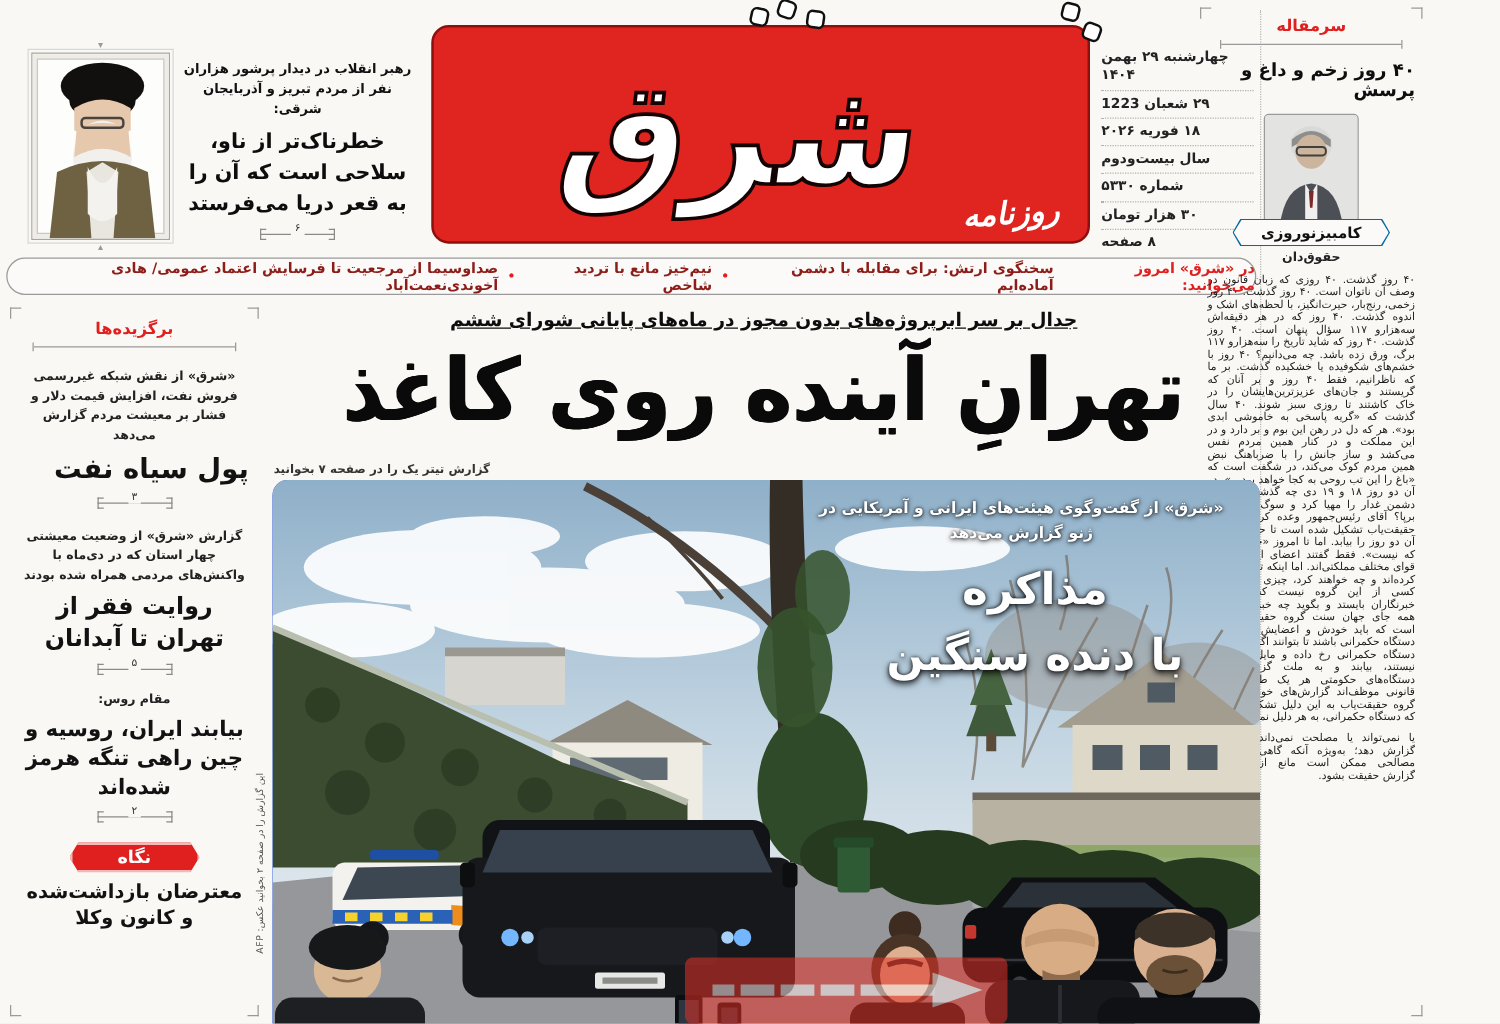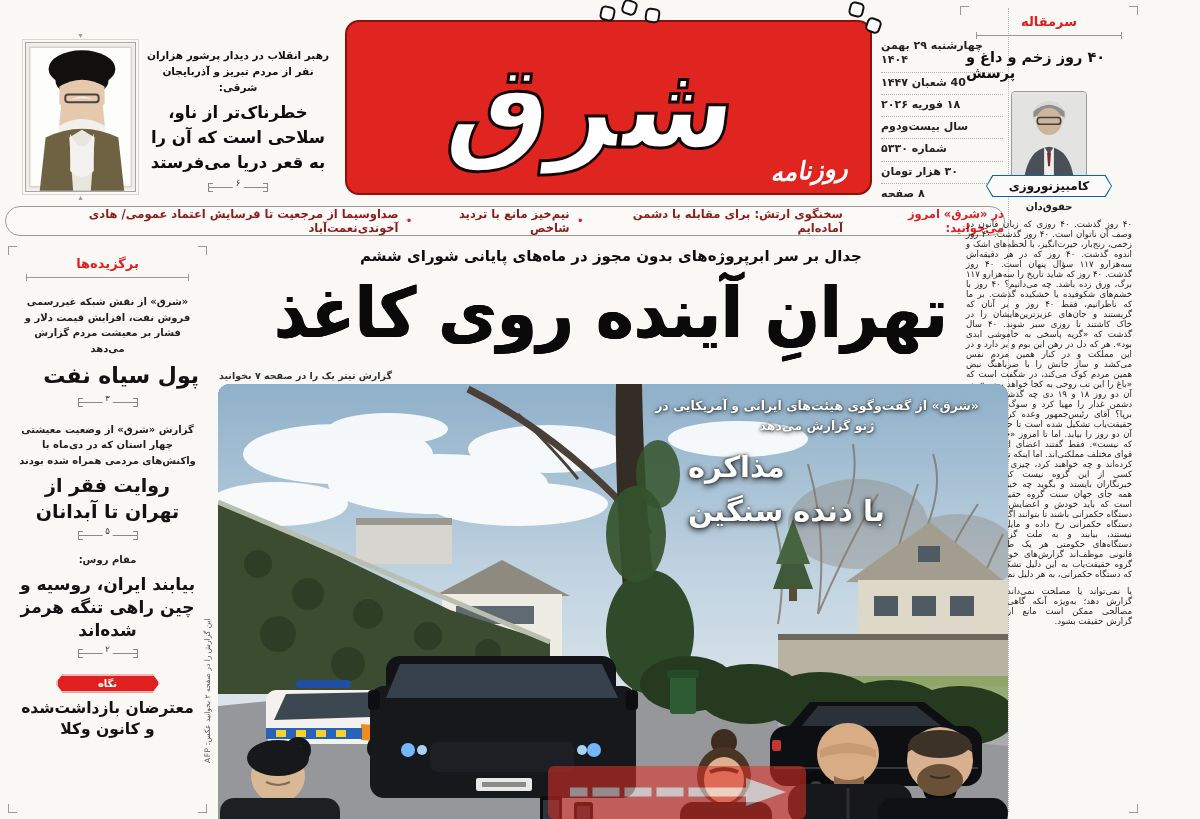--- a/index.html
+++ b/index.html
@@ -60,60 +60,60 @@
   .sidebar { position:absolute; left:8px; top:246px; width:199px; height:567px; padding:10px 8px; direction:rtl; }
   .sb-kicker { margin-top:13px; text-align:center; font-size:10px; font-weight:bold; line-height:1.55; color:#222; }
   .sb-title { text-align:center; font-weight:bold; color:#121212; margin-top:5px; line-height:1.35;
               letter-spacing:-0.3px; }
   .sb-title.t1 { font-size:22px;text-align:right; }
   .sb-title.t2 { font-size:19px; }
   .sb-title.t3 { font-size:17px; }
   .sb-title.t4 { font-size:17px; }
   .sb-title.t5 { font-size:15.5px; }
   .look-badge { width:104px; margin:14px auto 2px auto; background:#e01f1f; color:#fff; text-align:center;
-                font-size:10px; font-weight:bold; padding:4px 0;
+                font-size:14px; font-weight:bold; padding:4px 0;
                 clip-path:polygon(7% 0,93% 0,100% 50%,93% 100%,7% 100%,0 50%);
                 box-shadow:0 0 0 2px #f3b9b6 inset; }
   
   .vsep { position:absolute; left:1008px; top:8px; height:804px; border-left:1px dotted #bcbab5; }
   .editorial { position:absolute; left:960px; top:6px; width:178px; height:807px; padding:8px 6px; direction:rtl; }
-  .ed-title { text-align:left; font-size:14.5px; font-weight:bold; margin-top:10px; color:#0e0e0e; }
+  .ed-title { text-align:right; font-size:14.5px; font-weight:bold; margin-top:10px; color:#0e0e0e; }
   .ed-photo { width:76px; height:92px; margin:10px auto 0 auto; border:1px solid #9a9a9a;
               border-radius:4px; overflow:hidden; background:#e8e8e8; }
   .ed-photo svg { display:block; width:100%; height:100%; }
   .ed-name-wrap { position:relative; width:126px; margin:-8px auto 0 auto; }
   .ed-name-outer { background:#0369a1; clip-path:polygon(5% 0,95% 0,100% 50%,95% 100%,5% 100%,0 50%); padding:1px; }
   .ed-name-inner { background:#fbfaf8; clip-path:polygon(5% 0,95% 0,100% 50%,95% 100%,5% 100%,0 50%);
                    text-align:center; font-size:12px; font-weight:bold; padding:3px 0; color:#111; }
   .ed-role { text-align:center; font-size:10px; font-weight:bold; color:#222; margin-top:4px; }
   .ed-body { margin-top:7px; font-size:8.6px; line-height:10px; text-align:justify; color:#1b1b1b; }
   .ed-end { overflow:hidden; }
   .cont-box { float:left; width:37px; height:58px; margin:2px 4px 0 0; border:1px solid #777;
               border-radius:17px 17px 3px 3px; background:#fff; overflow:hidden; font-size:0; }
   .cont-dome { height:20px; background:#cfe3ee; border-bottom:1px solid #999; text-align:center;
                color:#4a6a80; font-size:8px; line-height:20px; }
   .cont-txt { text-align:center; font-size:10px; font-weight:normal; line-height:9px; color:#222; padding-top:17px; }
   .cont-page { text-align:center; font-size:8px; font-weight:bold; color:#222; }
   
   .main-kicker { position:absolute; left:215px; top:247px; width:792px; text-align:center;
-                 font-size:15px; font-weight:bold; color:#0d0d0d; }
+                 font-size:15px; font-weight:bold; color:#0d0d0d;text-decoration:underline; }
   .main-headline { position:absolute; left:215px; top:258px; width:792px; text-align:center;
                    font-size:64px; font-weight:bold; color:#0a0a0a; line-height:110px;
                    transform:scaleY(1.08); letter-spacing:-1px;
                    text-shadow:0.6px 0 0 #0a0a0a, -0.6px 0 0 #0a0a0a; }
   .main-note { position:absolute; left:219px; top:370px; font-size:9.5px; font-weight:bold; color:#333; }
   
   .photo { position:absolute; left:218px; top:384px; width:790px; height:435px;
            border-radius:12px 12px 0 0; overflow:hidden; background:#1d4ed8; }
   .photo svg.scene { position:absolute; inset:0; width:100%; height:100%; }
   .ph-kicker { position:absolute; right:26px; top:12px; width:330px; text-align:center; color:#fff;
                font-size:12.5px; font-weight:bold; line-height:1.6;
                text-shadow:0 1px 4px rgba(0,0,0,.85), 0 0 2px rgba(0,0,0,.7); }
-  .ph-headline { position:absolute; right:40px; top:62px; width:280px; text-align:left; color:#fff;
-                 font-size:29px; font-weight:bold; line-height:1.5;
+  .ph-headline { position:absolute; right:40px; top:62px; width:280px; text-align:center; color:#fff;
+                 font-size:35px; font-weight:bold; line-height:1.5;
                  text-shadow:0 2px 6px rgba(0,0,0,.9), 0 0 3px rgba(0,0,0,.8); }
   .photo-caption { position:absolute; left:203px; top:618px; height:200px; font-size:7.5px; color:#555;
                    writing-mode:vertical-rl; transform:rotate(180deg); letter-spacing:.5px; white-space:nowrap; }
 </style>
 </head>
 <body>
 
 <div id="page">
 
   <div class="kh-frame">
@@ -151,21 +151,21 @@
     <div class="logo-tagline">روزنامه</div>
   </div>
   <span class="logo-dot" style="left:600px; top:6px;  width:15px; height:15px; position:absolute; transform:rotate(12deg);"></span>
   <span class="logo-dot" style="left:622px; top:0px;  width:15px; height:15px; position:absolute; transform:rotate(18deg);"></span>
   <span class="logo-dot" style="left:645px; top:8px;  width:15px; height:15px; position:absolute; transform:rotate(8deg);"></span>
   <span class="logo-dot" style="left:849px; top:2px;  width:15px; height:15px; position:absolute; transform:rotate(14deg);"></span>
   <span class="logo-dot" style="left:866px; top:18px; width:15px; height:15px; position:absolute; transform:rotate(20deg);"></span>
 
   <div class="dateline">
     <div class="row">چهارشنبه ۲۹ بهمن ۱۴۰۴</div>
-    <div class="row">40 شعبان ۱۴۴۷</div>
+    <div class="row">۲۹ شعبان 1223</div>
     <div class="row">۱۸ فوریه ۲۰۲۶</div>
     <div class="row">سال بیست‌ودوم</div>
     <div class="row">شماره ۵۳۳۰</div>
     <div class="row">۳۰ هزار تومان</div>
     <div class="row">۸ صفحه</div>
   </div>
 
   <div class="strip">
     <span class="lead">در «شرق» امروز می‌خوانید:</span>
     <span class="item">سخنگوی ارتش: برای مقابله با دشمن آماده‌ایم</span>

